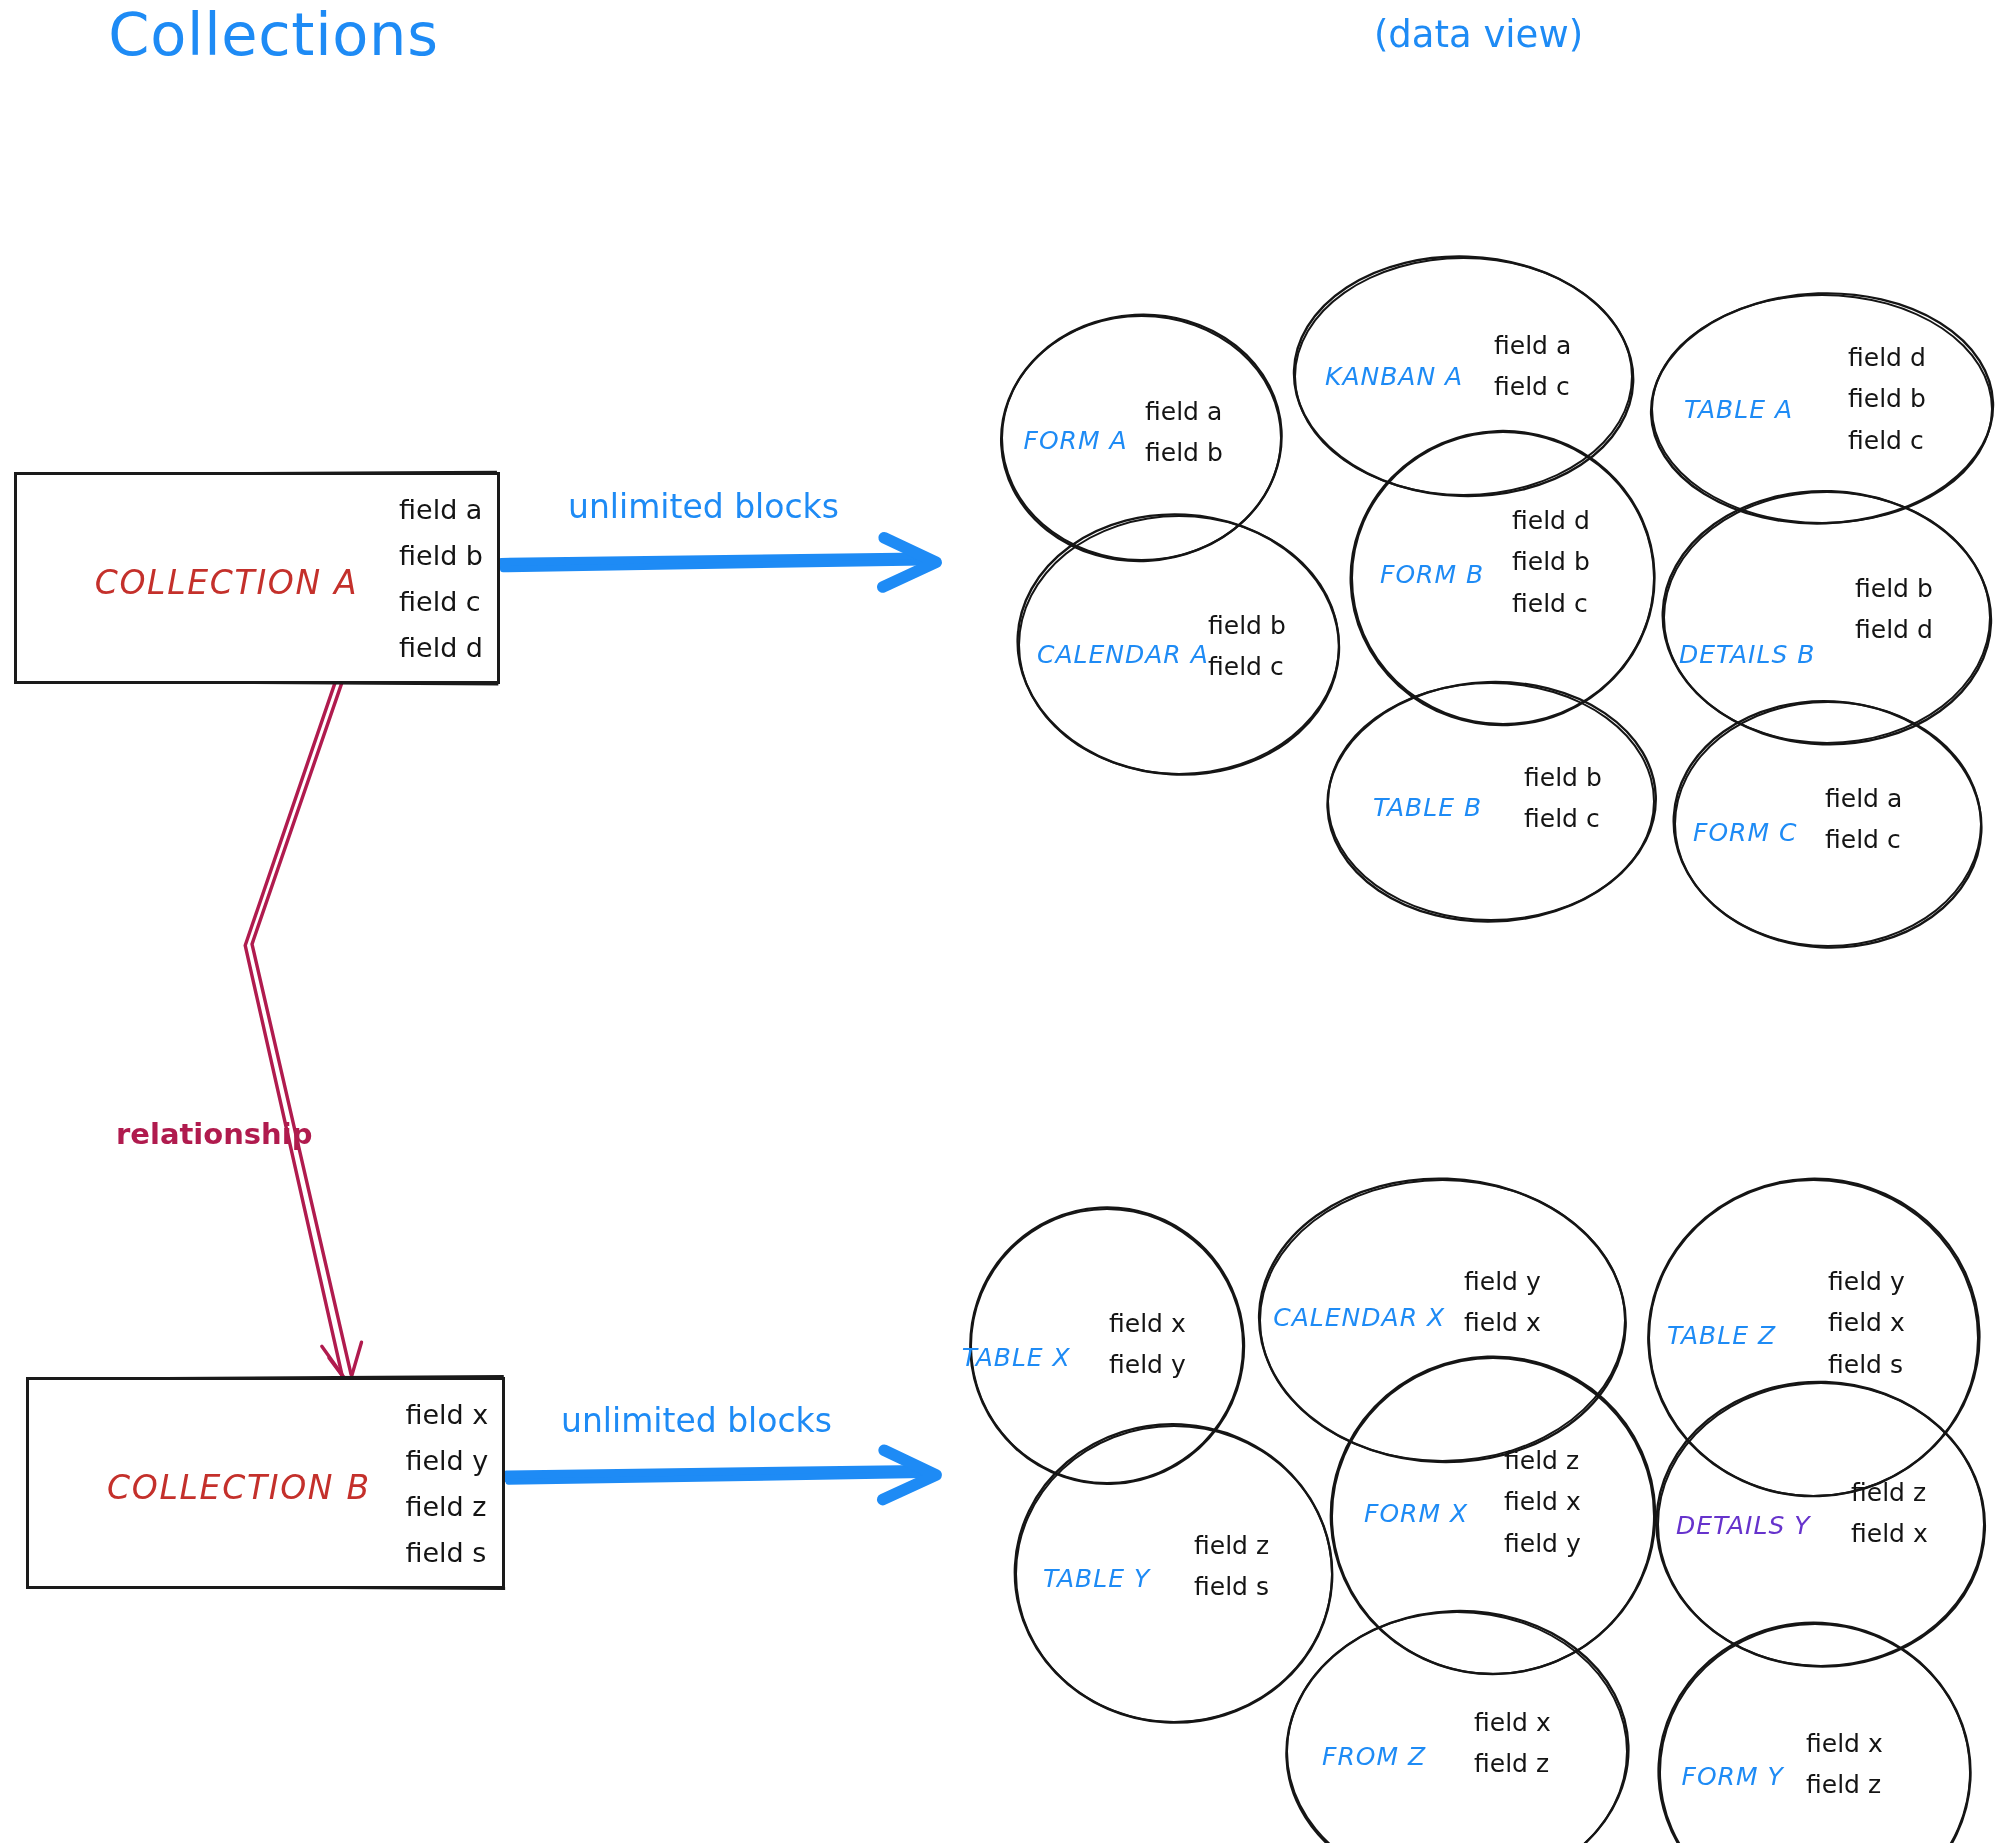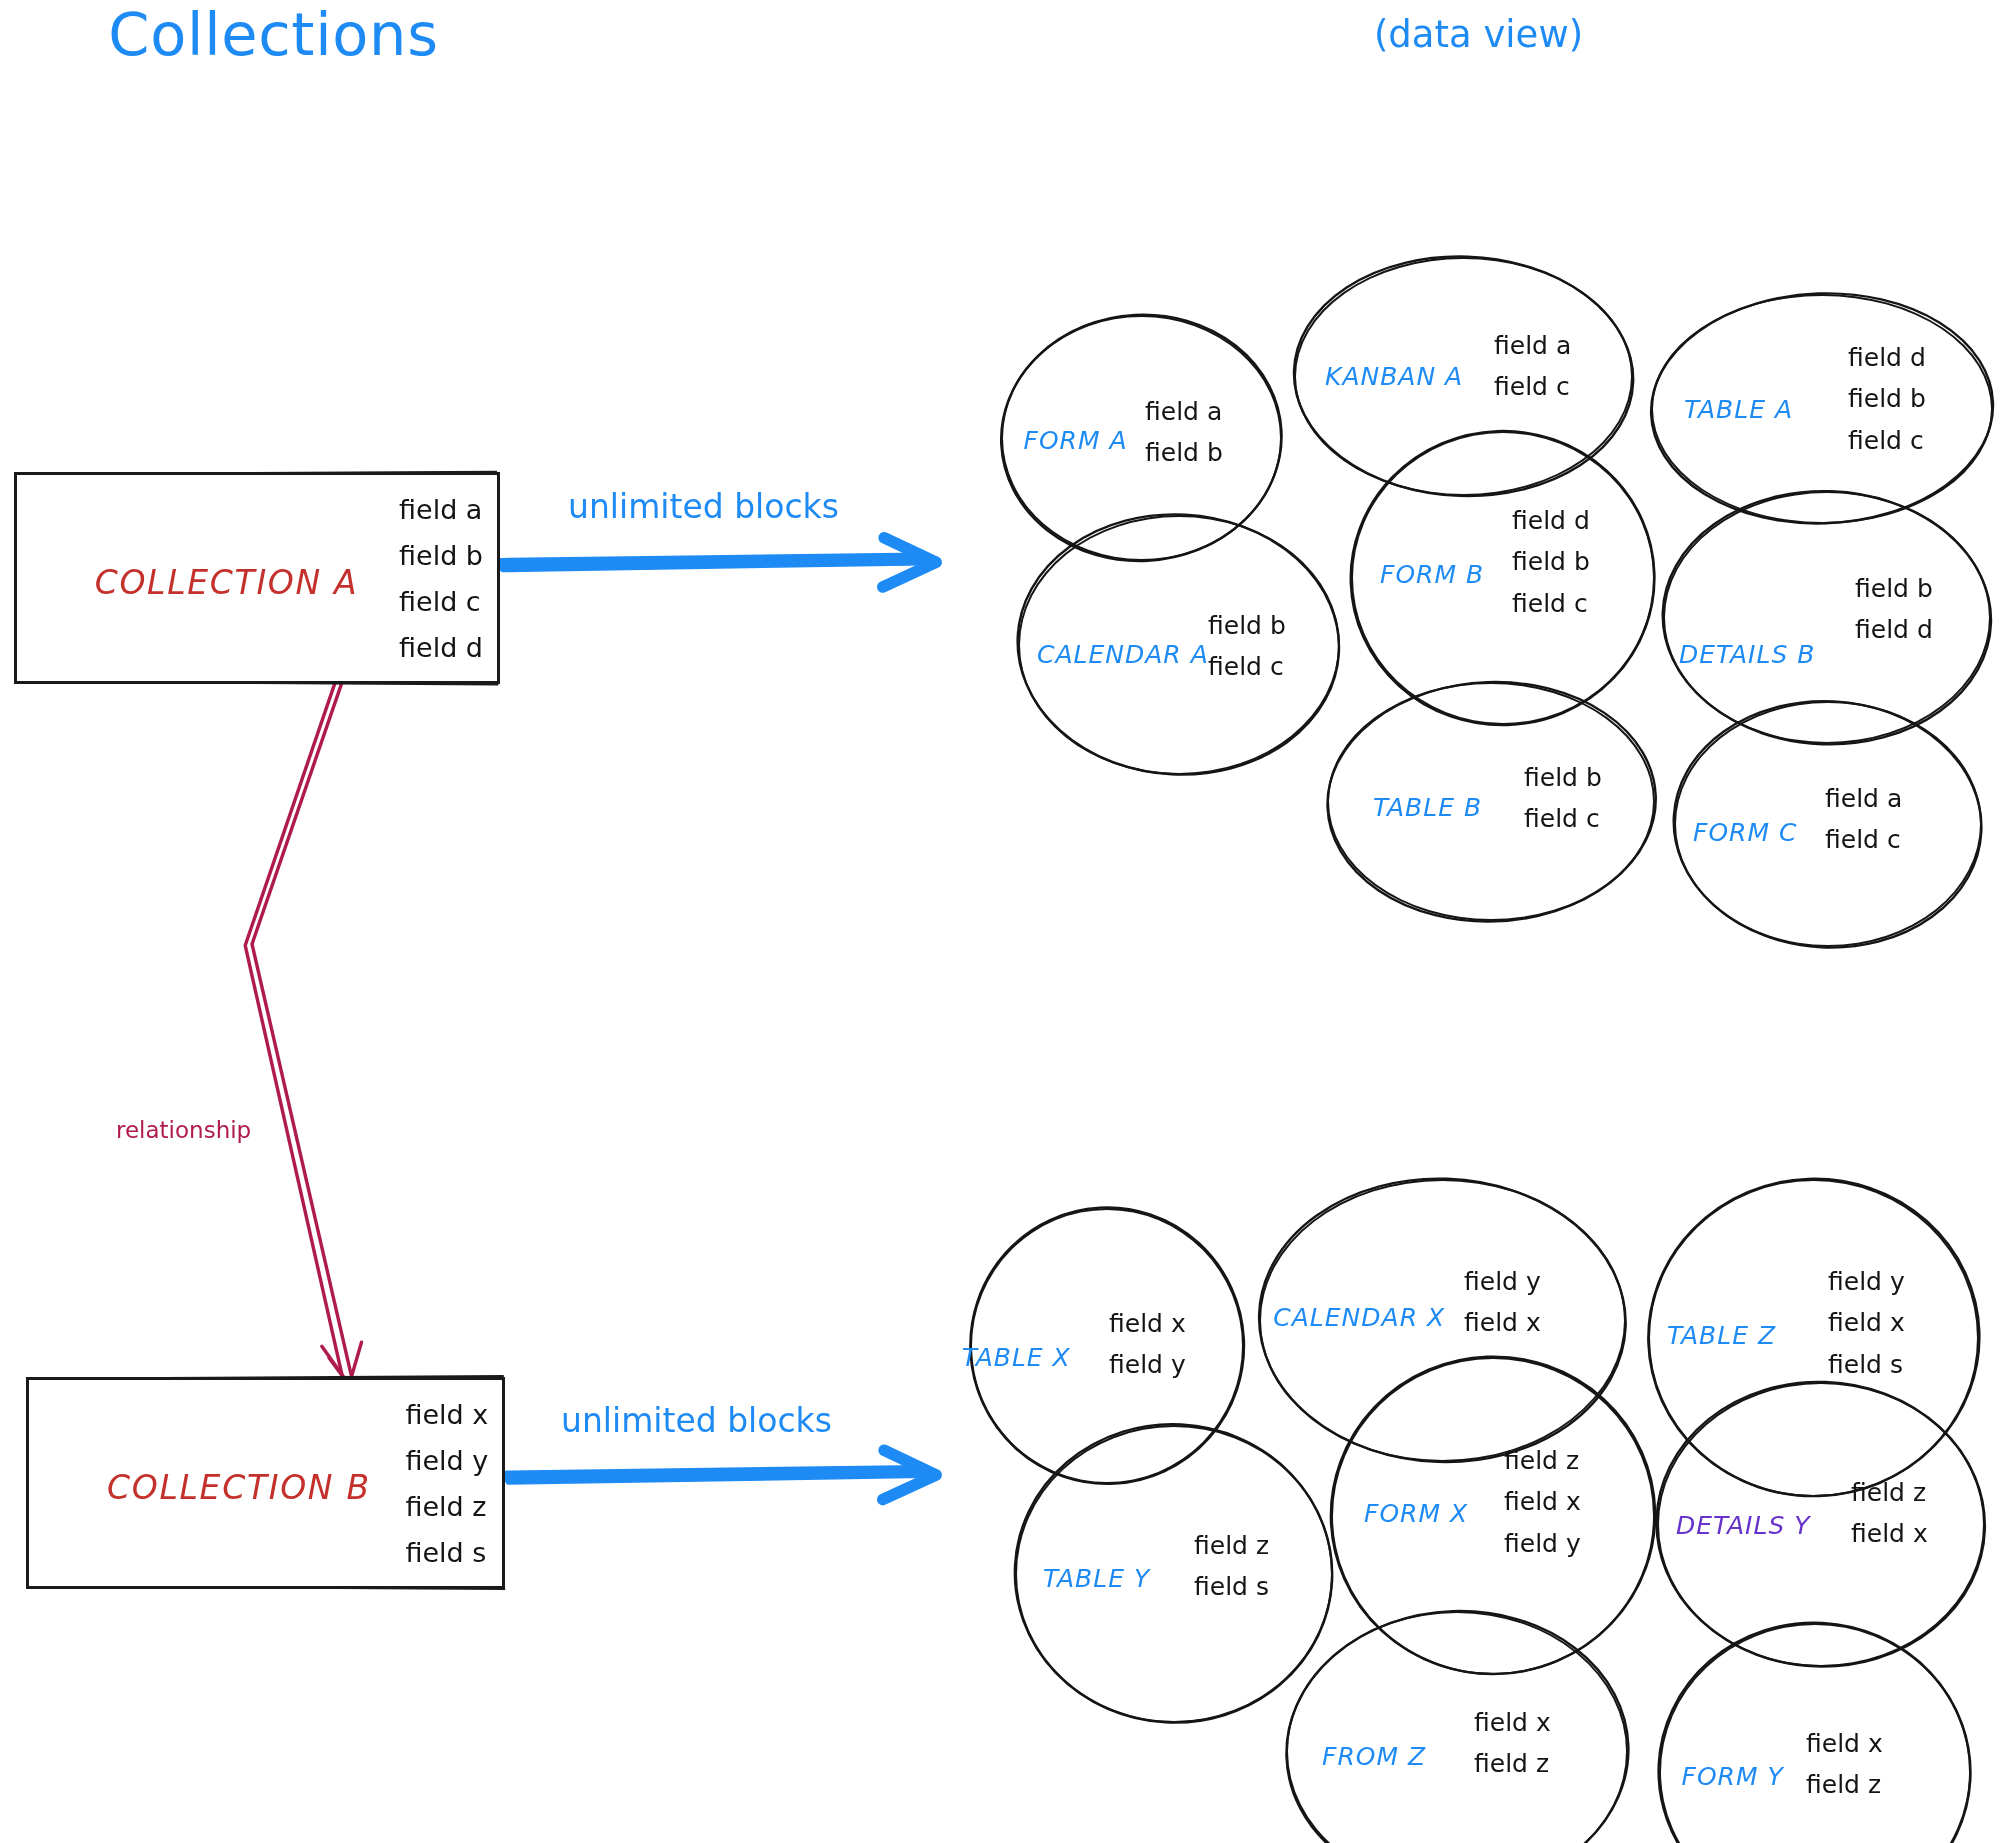--- a/index.html
+++ b/index.html
@@ -115,23 +115,24 @@
   .arrow-label {
     position: absolute;
     color: #1e8bf5;
     font-size: 33px;
     white-space: nowrap;
     user-select: none;
   }
   .rel-label {
     position: absolute;
     color: #b01b4e;
-    font-size: 23px;
+    font-size: 29px;
     white-space: nowrap;
     user-select: none;
+    font-weight: bold;
   }
 </style>
 </head>
 <body>
 
 <svg id="canvas" viewBox="0 0 2930 2694" xmlns="http://www.w3.org/2000/svg">
 
   <g>
     <path d="M732 824 L1345 816" stroke="#1e8bf5" stroke-width="17" fill="none" stroke-linecap="round"></path>
     <path d="M735 832 L1350 822" stroke="#1e8bf5" stroke-width="9" fill="none" stroke-linecap="round"></path>

